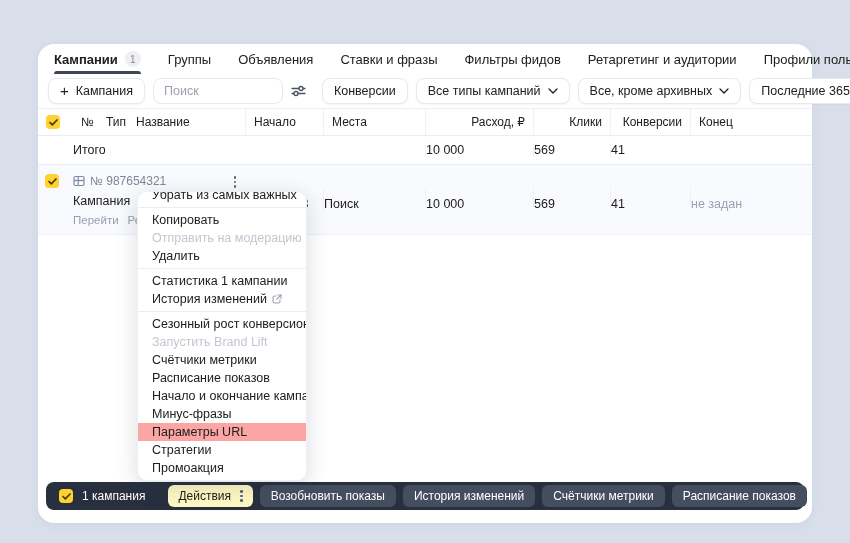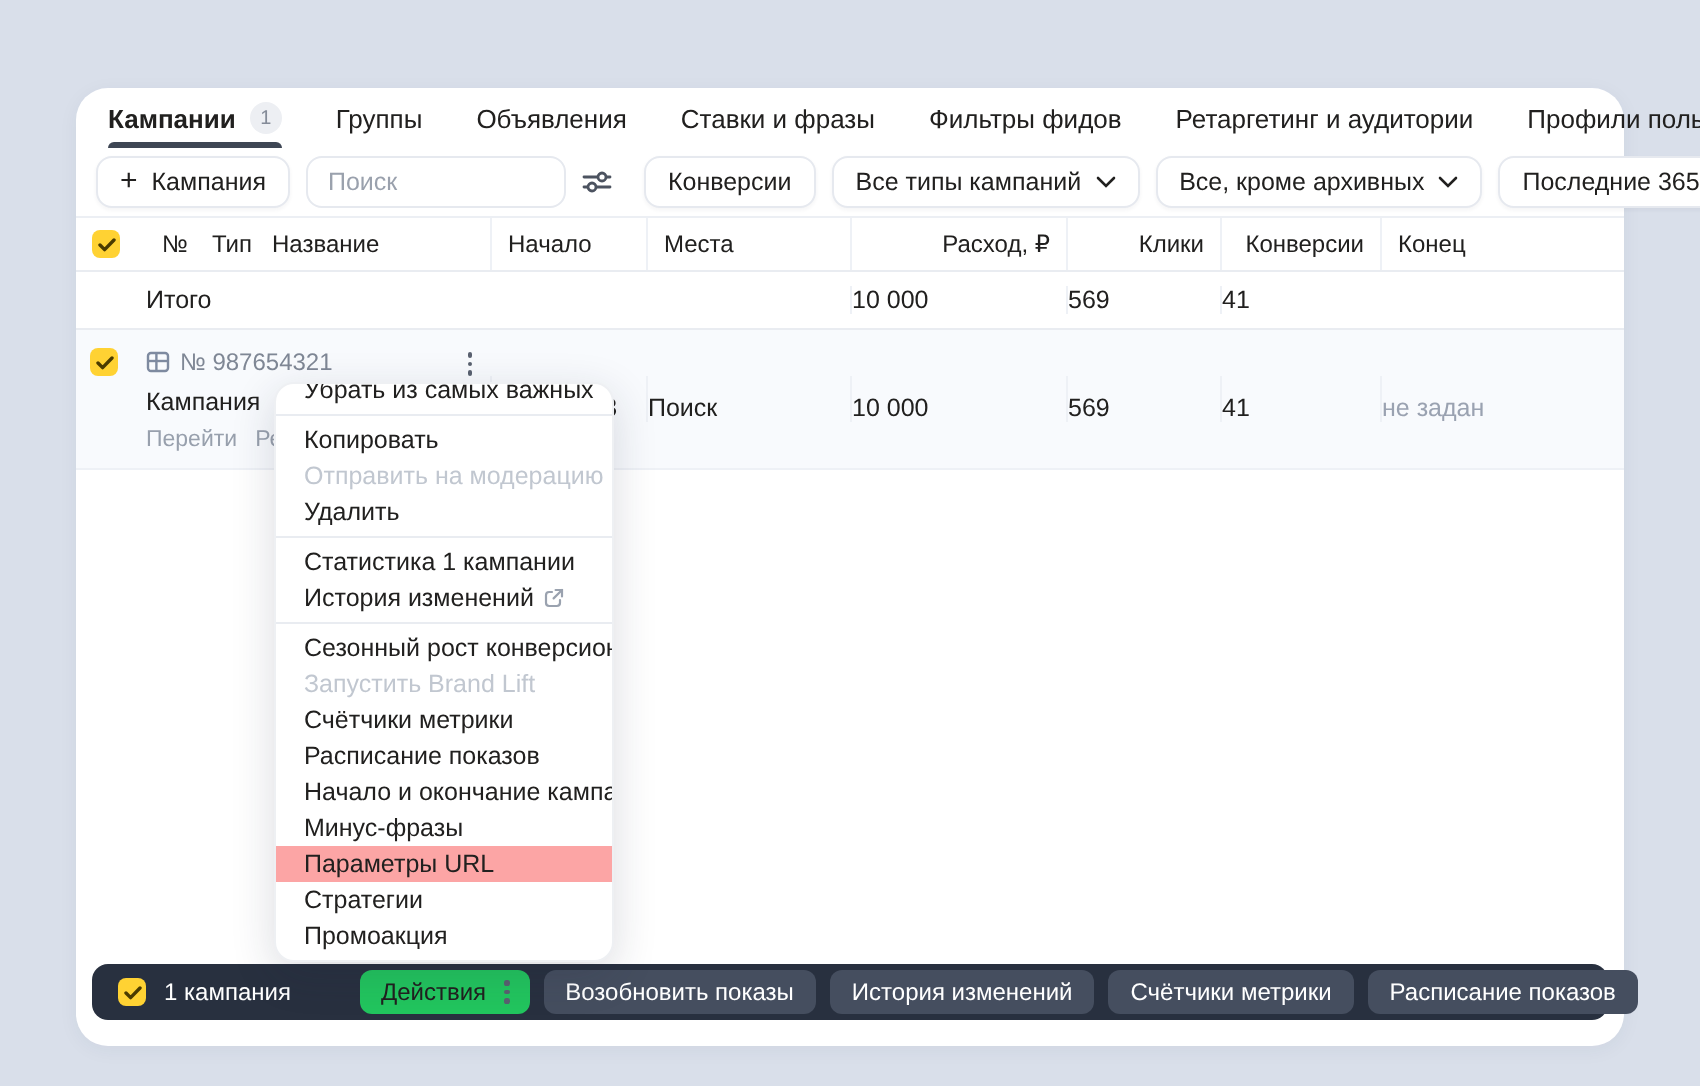--- a/index.html
+++ b/index.html
@@ -64,22 +64,22 @@
   .mi { height: 18px; display: flex; align-items: center; gap: 5px; padding: 0 14px; cursor: pointer; white-space: nowrap; }
   .mi.clip { margin-top: -9px; }
   .mi.disabled { color: #c1c7d0; cursor: default; }
   .mi.hl { background: #fca5a5; }
   
   .bbar {
     position: absolute; left: 8px; top: 438px; width: 758px; height: 28px;
     background: #28303f; border-radius: 8px; display: flex; align-items: center;
     padding: 0 13px; gap: 7px; color: #fff; font-size: 12px;
   }
-  .bbar .sel { display: flex; align-items: center; gap: 9px; margin-right: 28px; white-space: nowrap; }
-  .btn-act { height: 22px; background: #22c55e; color: #21201f; border-radius: 6px; display: inline-flex; align-items: center; gap: 9px; padding: 0 10px; cursor: pointer; }
+  .bbar .sel { display: flex; align-items: center; gap: 9px; margin-right: 16px; white-space: nowrap; }
+  .btn-act { height: 22px; background: #fef9c3; color: #21201f; border-radius: 6px; display: inline-flex; align-items: center; gap: 9px; padding: 0 10px; cursor: pointer; }
   .kebab-dark { display: flex; flex-direction: column; gap: 2px; }
   .btn-dark { height: 22px; background: #454e5f; color: #fff; border-radius: 6px; display: inline-flex; align-items: center; padding: 0 11px; cursor: pointer; white-space: nowrap; }
   svg { display: block; }
 </style>
 </head>
 <body>
 
 <div class="card">
 
   <div class="tabs">

